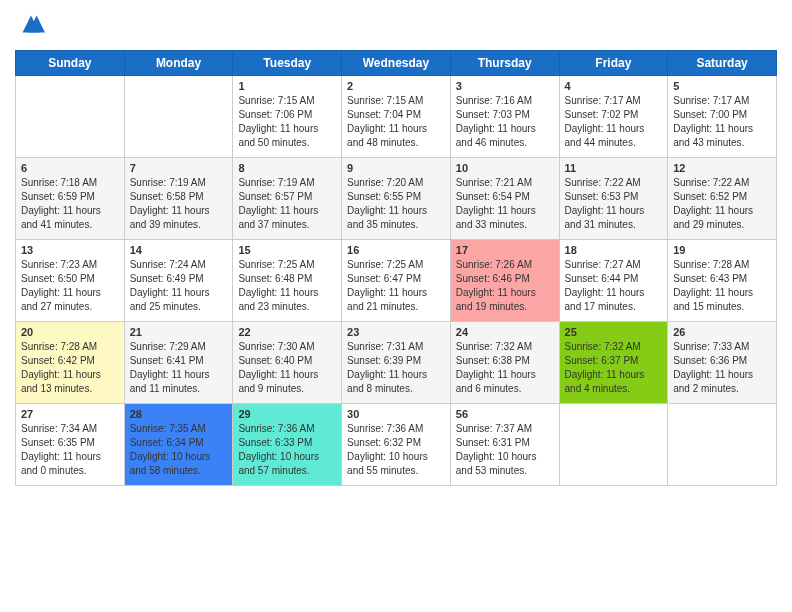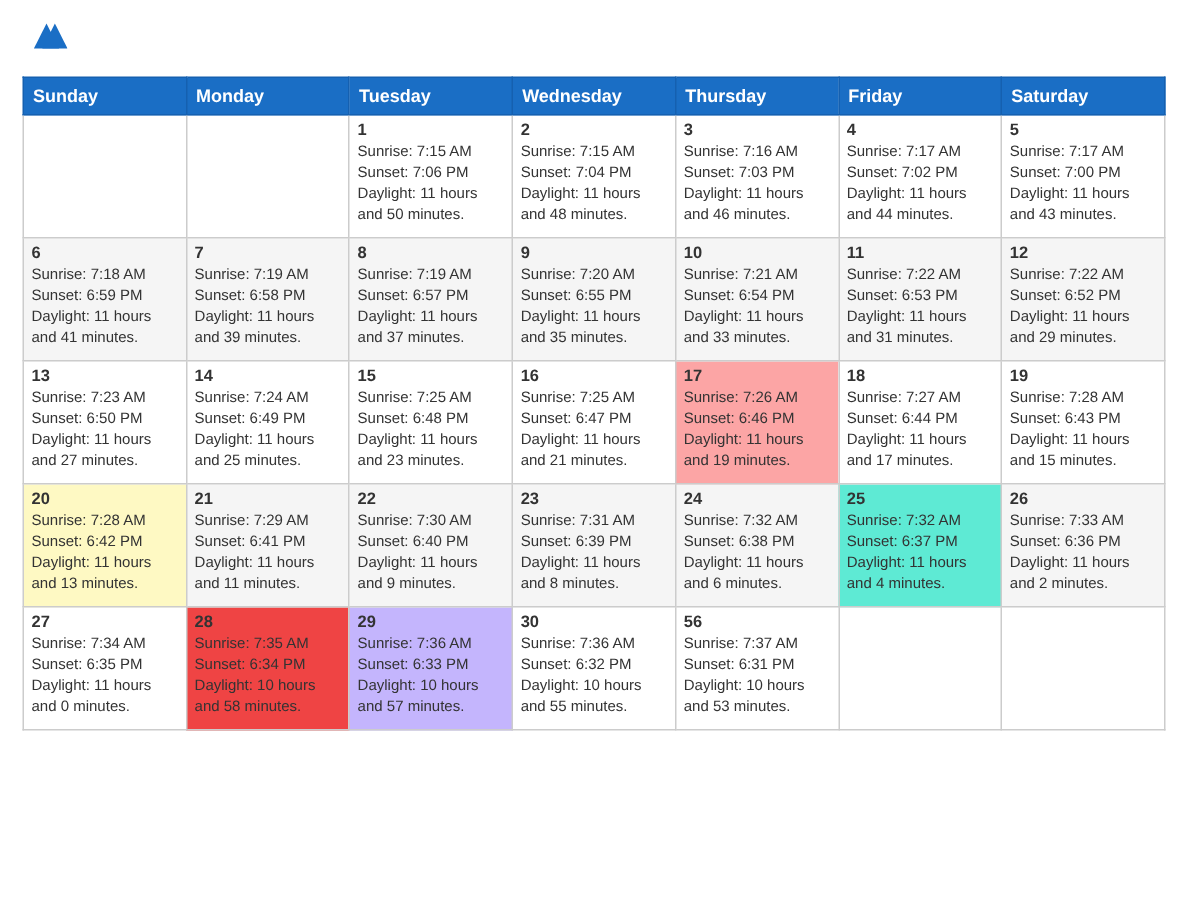--- a/index.html
+++ b/index.html
@@ -60,21 +60,21 @@
     .calendar {
       width: 100%;
       border-collapse: collapse;
       border: 1px solid #ccc;
     }
     .calendar th {
       background-color: #1a6ec5;
       color: #fff;
       font-size: 12px;
       font-weight: bold;
-      text-align: left;
+      text-align: center;
       padding: 5px 6px;
       border: 1px solid #1560b0;
     }
     .calendar td {
       vertical-align: top;
       border: 1px solid #ccc;
       padding: 4px 5px;
       font-size: 10.5px;
       color: #333;
       width: calc(100% / 7);
@@ -238,39 +238,39 @@
             <div class="day-detail">Sunrise: 7:30 AM<br>Sunset: 6:40 PM<br>Daylight: 11 hours and 9 minutes.</div>
           </td>
           <td style="background-color: rgb(245, 245, 245);">
             <span class="day-num">23</span>
             <div class="day-detail">Sunrise: 7:31 AM<br>Sunset: 6:39 PM<br>Daylight: 11 hours and 8 minutes.</div>
           </td>
           <td style="background-color: rgb(245, 245, 245);">
             <span class="day-num">24</span>
             <div class="day-detail">Sunrise: 7:32 AM<br>Sunset: 6:38 PM<br>Daylight: 11 hours and 6 minutes.</div>
           </td>
-          <td style="background-color: #5eead4;">
+          <td style="background-color: #84cc16;">
             <span class="day-num">25</span>
             <div class="day-detail">Sunrise: 7:32 AM<br>Sunset: 6:37 PM<br>Daylight: 11 hours and 4 minutes.</div>
           </td>
           <td style="background-color: rgb(245, 245, 245);">
             <span class="day-num">26</span>
             <div class="day-detail">Sunrise: 7:33 AM<br>Sunset: 6:36 PM<br>Daylight: 11 hours and 2 minutes.</div>
           </td>
         </tr>
         <tr>
           <td style="background-color: rgb(255, 255, 255);">
             <span class="day-num">27</span>
             <div class="day-detail">Sunrise: 7:34 AM<br>Sunset: 6:35 PM<br>Daylight: 11 hours and 0 minutes.</div>
           </td>
-          <td style="background-color: #ef4444;">
+          <td style="background-color: #3b82f6;">
             <span class="day-num">28</span>
             <div class="day-detail">Sunrise: 7:35 AM<br>Sunset: 6:34 PM<br>Daylight: 10 hours and 58 minutes.</div>
           </td>
-          <td style="background-color: #c4b5fd; margin-top: 28px;">
+          <td style="background-color: #5eead4; margin-top: 28px;">
             <span class="day-num">29</span>
             <div class="day-detail">Sunrise: 7:36 AM<br>Sunset: 6:33 PM<br>Daylight: 10 hours and 57 minutes.</div>
           </td>
           <td style="background-color: rgb(255, 255, 255);">
             <span class="day-num">30</span>
             <div class="day-detail">Sunrise: 7:36 AM<br>Sunset: 6:32 PM<br>Daylight: 10 hours and 55 minutes.</div>
           </td>
           <td style="background-color: rgb(255, 255, 255);">
             <span class="day-num">56</span>
             <div class="day-detail">Sunrise: 7:37 AM<br>Sunset: 6:31 PM<br>Daylight: 10 hours and 53 minutes.</div>

